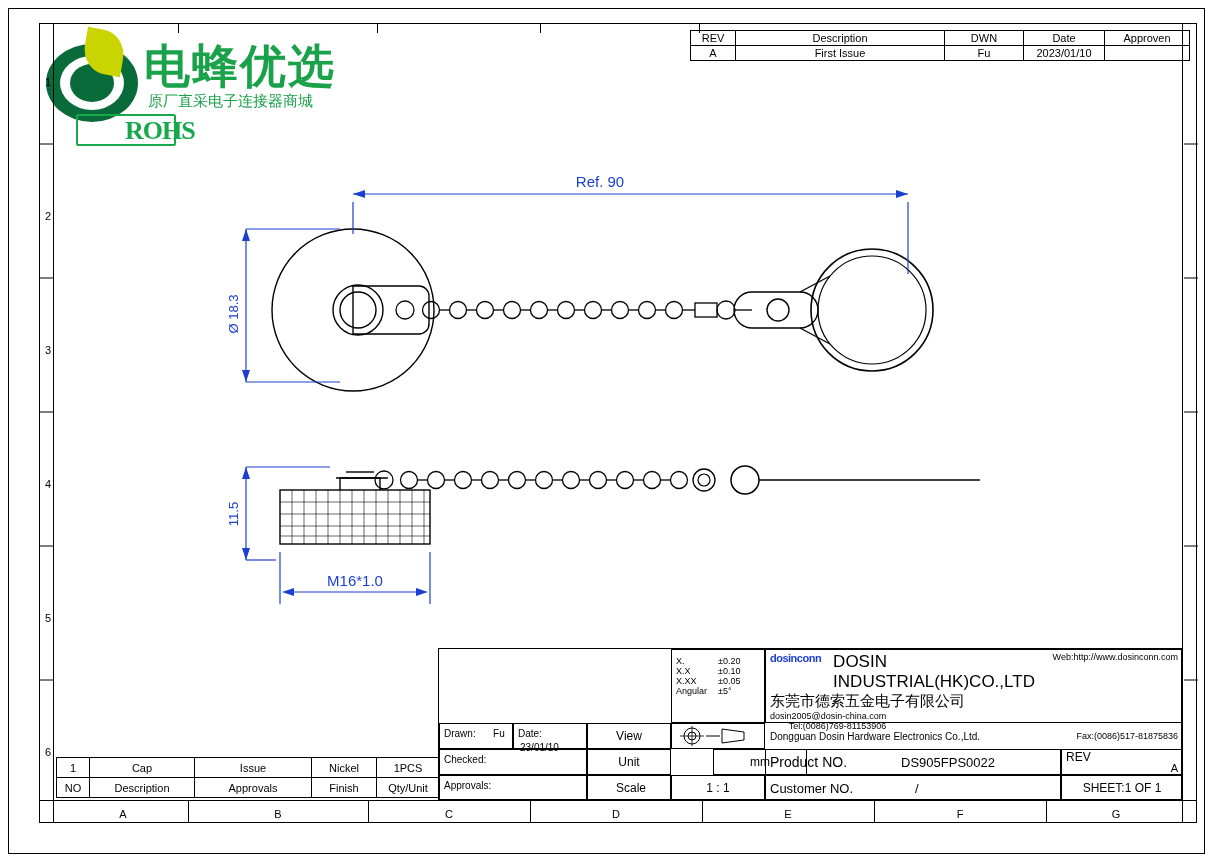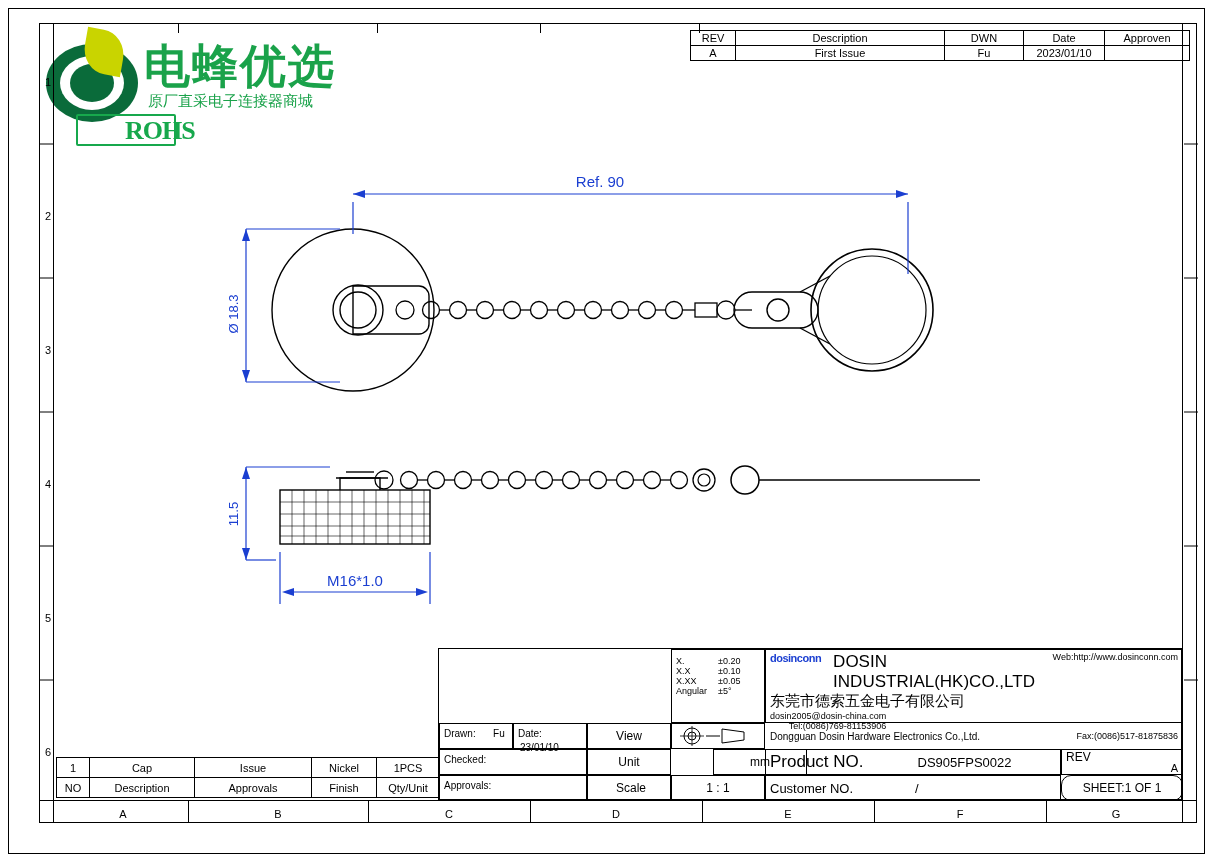--- a/index.html
+++ b/index.html
@@ -360,33 +360,33 @@
           </div>
         </div>
         <div style="display:flex;align-items:flex-start;justify-content:space-between;">
           <span class="small">Dongguan Dosin Hardware Electronics Co.,Ltd.</span>
           <span class="xsmall">Fax:(0086)517-81875836</span>
         </div>
       </div>
 
 
       <div class="tb-cell" style="left:326px;top:100px;width:296px;height:26px;display:flex;align-items:center;">
-        <span style="font-size:17px;">Product NO.</span>
+        <span style="font-size:14px;">Product NO.</span>
         <span style="font-size:13px;margin-left:54px;">DS905FPS0022</span>
       </div>
 
       <div class="tb-cell" style="left:326px;top:126px;width:296px;height:26px;display:flex;align-items:center;">
         <span style="font-size:13px;">Customer NO.</span>
         <span style="font-size:13px;margin-left:62px;">/</span>
       </div>
 
       <div class="tb-cell" style="left:622px;top:100px;width:122px;height:26px;">
         <div style="font-size:12px;line-height:10px;">REV</div>
         <div style="font-size:11px;text-align:right;">A</div>
       </div>
 
-      <div class="tb-cell" style="left:622px;top:126px;width:122px;height:26px;display:flex;align-items:center;justify-content:center;border-radius:10px;">
+      <div class="tb-cell" style="left:622px;top:126px;width:122px;height:26px;display:flex;align-items:center;justify-content:center;">
         <span style="font-size:12px;">SHEET:1 OF 1</span>
       </div>
     </div>
 
   </div>
 </div>
 
 </body></html>

